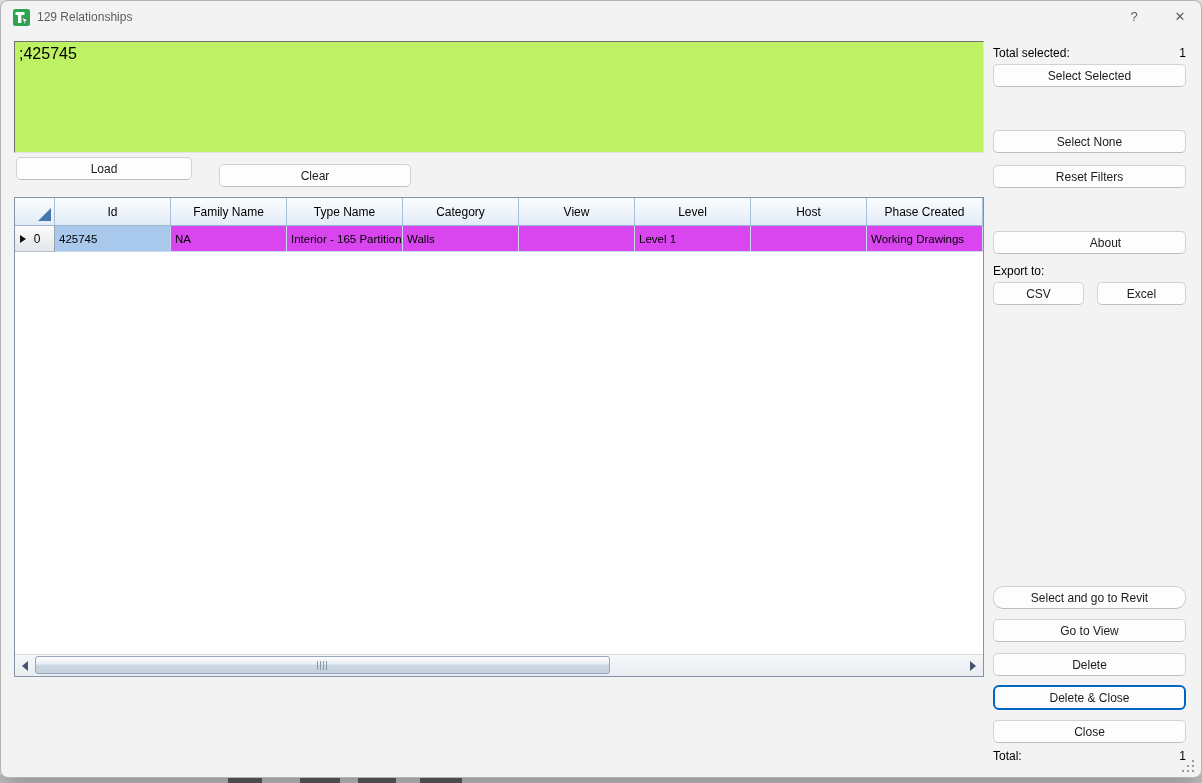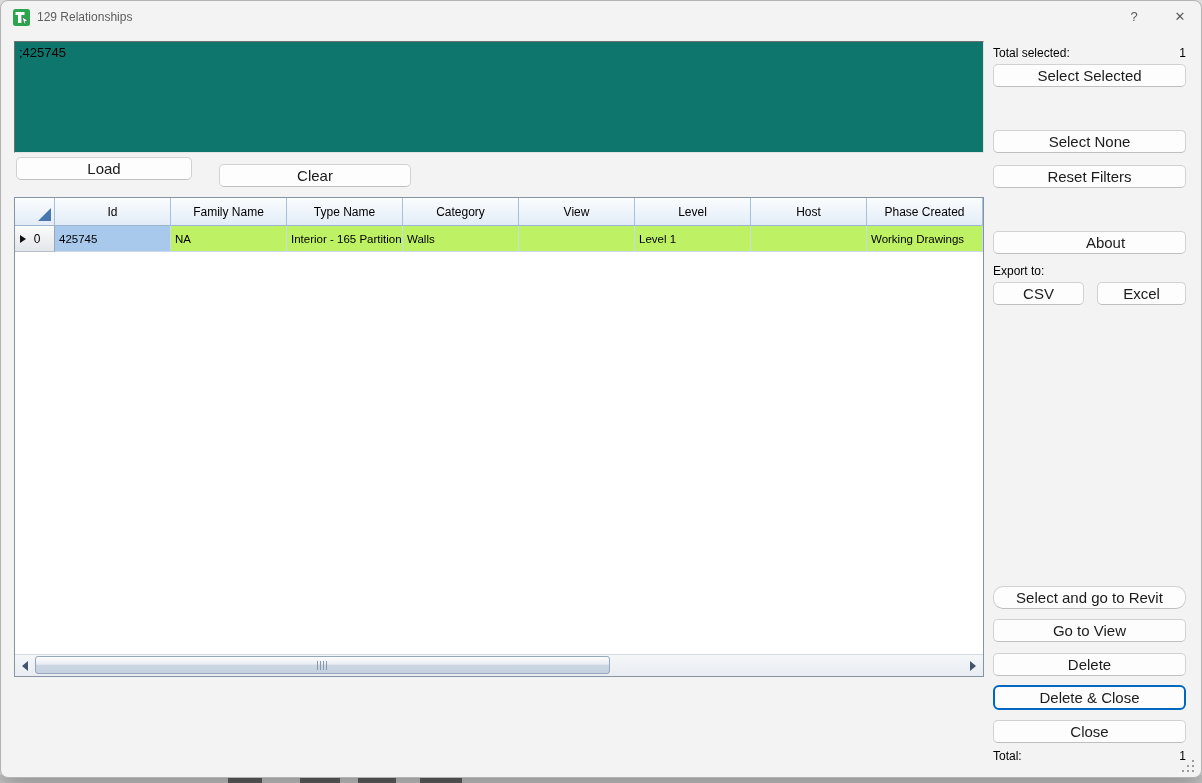--- a/index.html
+++ b/index.html
@@ -18,28 +18,28 @@
   .titlebar { position:absolute; left:0; top:0; width:100%; height:32px; }
   .app-icon { position:absolute; left:12px; top:8px; width:17px; height:17px; }
   .title-text { position:absolute; left:36px; top:0; height:32px; line-height:32px;
     font-size:12px; color:#5d5d5d; }
   .tb-btn { position:absolute; top:0; height:32px; line-height:32px; text-align:center;
     color:#5a5a5a; cursor:default; }
   .help-btn  { left:1115px; width:36px; font-size:13px; }
   .close-btn { left:1160px; width:38px; font-size:13px; }
 
   
-  .idbox { position:absolute; left:13px; top:40px; width:970px; height:112px; background:#0f766e;
+  .idbox { position:absolute; left:13px; top:40px; width:970px; height:112px; background:#bef264;
     border-top:1px solid #707070; border-left:1px solid #707070;
     border-right:1px solid #e3e3e3; border-bottom:1px solid #e3e3e3;
-    font-size:13px; color:#000; padding:3px 4px; }
+    font-size:16px; color:#000; padding:3px 4px; }
 
   
   .btn { position:absolute; height:23px; background:#fdfdfd; border:1px solid #d2d2d2;
-    border-bottom-color:#bfbfbf; border-radius:5px; font-size:15px; color:#1b1b1b;
+    border-bottom-color:#bfbfbf; border-radius:5px; font-size:12px; color:#1b1b1b;
     display:flex; align-items:center; justify-content:center; cursor:default; }
   .btn-load  { left:15px;  top:156px; width:176px; }
   .btn-clear { left:218px; top:163px; width:192px; }
 
   
   .grid { position:absolute; left:13px; top:196px; width:970px; height:480px;
     border:1px solid #8593a5; background:#ffffff; display:flex; flex-direction:column; }
   .grid-header { display:flex; height:28px; flex:none; }
   .hcell { height:28px; background:linear-gradient(#fbfdfe,#e2ecf7);
     border-right:1px solid #a7c0da; border-bottom:1px solid #9cb6d1;
@@ -49,21 +49,21 @@
     border-left:13px solid transparent; border-bottom:13px solid #4877ae; }
   .col { width:116px; }
 
   .grid-row { display:flex; height:26px; flex:none; }
   .rowhdr { width:40px; height:26px; background:linear-gradient(#fbfbfb,#e3e6ea);
     border-right:1px solid #9aa4b2; border-bottom:1px solid #b9bfc8;
     display:flex; align-items:center; font-size:12px; color:#000; position:relative; }
   .row-arrow { width:0; height:0; border-top:4px solid transparent; border-bottom:4px solid transparent;
     border-left:6px solid #111; margin-left:5px; }
   .rowhdr .num { flex:1; text-align:center; padding-right:6px; }
-  .cell { width:116px; height:26px; background:#bef264; border-right:1px solid #c9daec;
+  .cell { width:116px; height:26px; background:#d946ef; border-right:1px solid #c9daec;
     border-bottom:1px solid #c9daec; font-size:11.5px; color:#000;
     display:flex; align-items:center; padding:0 4px; white-space:nowrap; overflow:hidden; }
   .cell.selected { background:#a9c9ec; }
   .grid-fill { flex:1; background:#fff; }
 
   
   .hscroll { flex:none; height:22px; position:relative;
     background:linear-gradient(#f4f6f8,#e9edf2); border-top:1px solid #d3dae2; }
   .sb-btn { position:absolute; top:0; width:20px; height:21px; display:flex;
     align-items:center; justify-content:center; }

